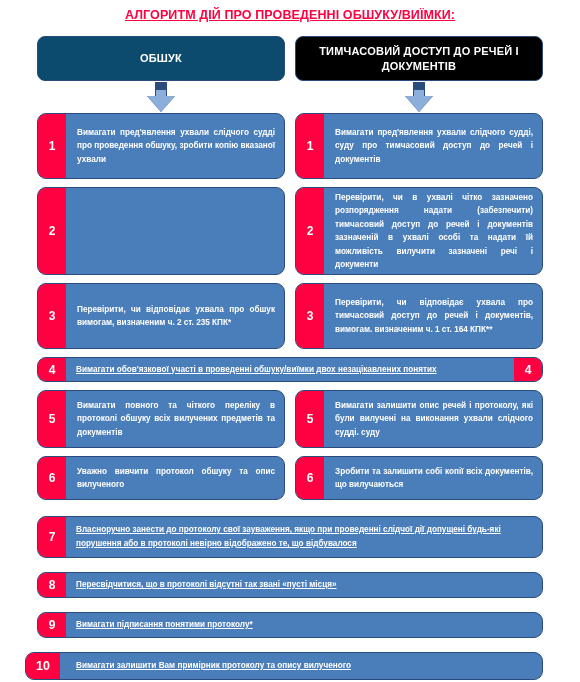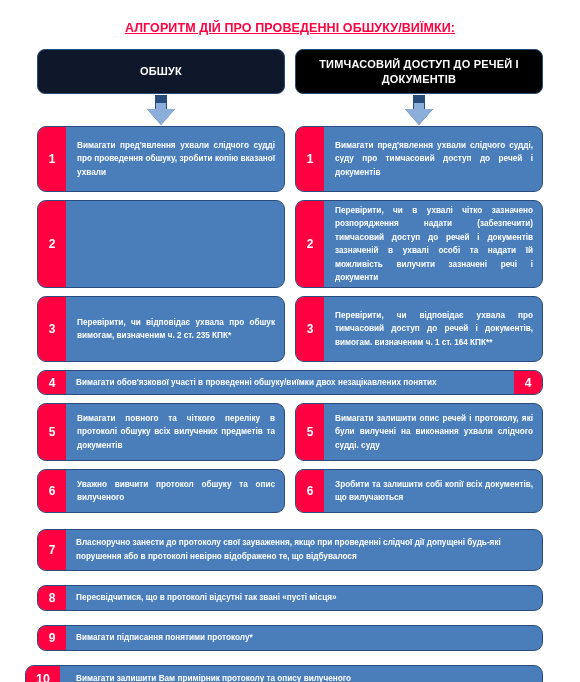--- a/index.html
+++ b/index.html
@@ -16,21 +16,21 @@
   }
 
   
   .title {
     text-align: center;
     color: #FF0040;
     font-size: 12.5px;
     font-weight: bold;
     letter-spacing: 0.1px;
     text-decoration: underline;
-    padding-top: 21px;
+    padding-top: 8px;
     padding-bottom: 14px;
   }
 
   
   .sheet {
     position: relative;
     width: 580px;
   }
   .cols {
     display: flex;
@@ -53,21 +53,21 @@
     text-align: center;
     letter-spacing: 0.2px;
     line-height: 15px;
     height: 45px;
     display: flex;
     align-items: center;
     justify-content: center;
     padding: 0 12px;
     box-sizing: border-box;
   }
-  .banner.red { background: #0f172a; }
+  .banner.red { background: #0c4a6e; }
   .banner.blue { background: #000000; }
 
   
   .arrow-wrap {
     height: 32px;
     display: flex;
     align-items: center;
     justify-content: center;
     position: relative;
   }
@@ -169,20 +169,21 @@
   .full .txt {
     flex: 1 1 auto;
     color: #ffffff;
     font-size: 8.2px;
     line-height: 14px;
     font-weight: bold;
     padding: 8px 10px;
     box-sizing: border-box;
     display: flex;
     align-items: center;
+    text-decoration: underline;
   }
   .full .num {
     background: #FF0040;
     color: #ffffff;
     font-size: 12px;
     font-weight: bold;
     min-width: 28px;
     width: 28px;
     display: flex;
     align-items: center;

